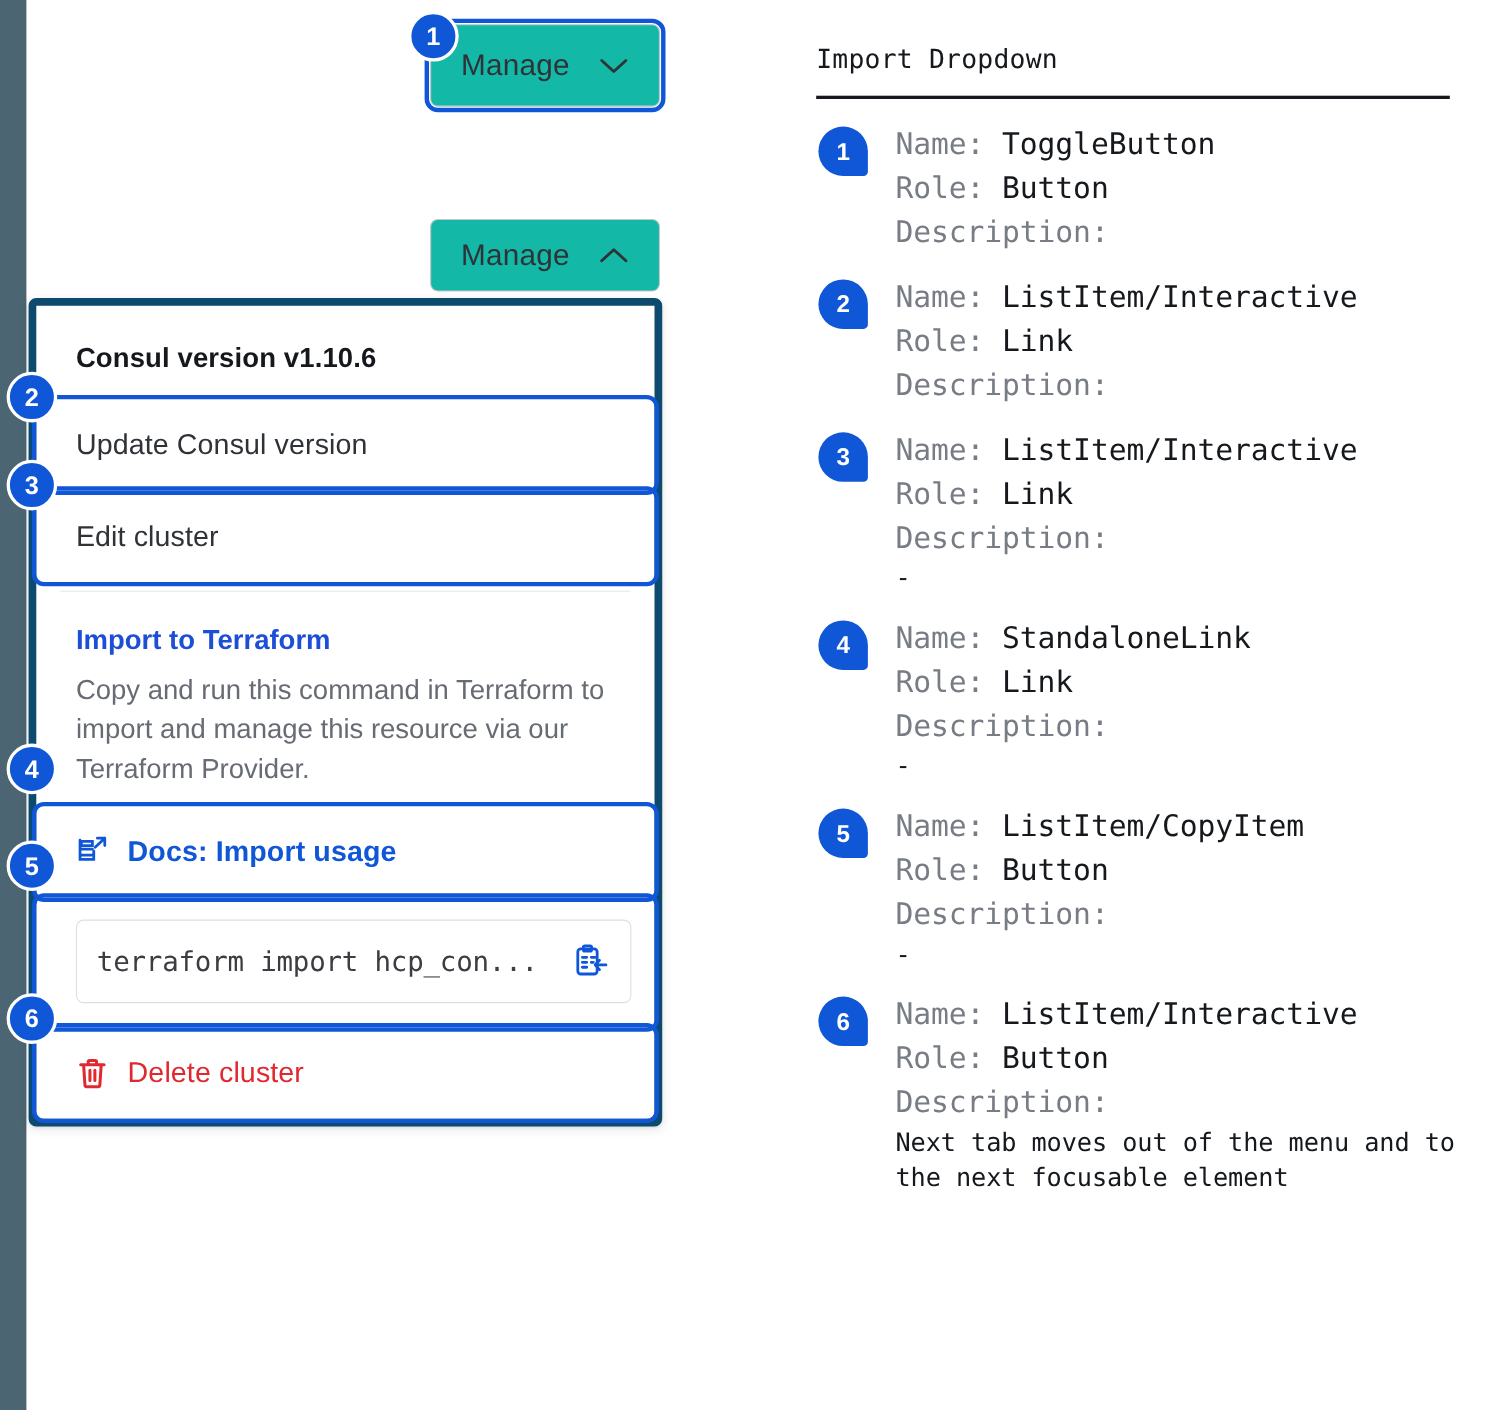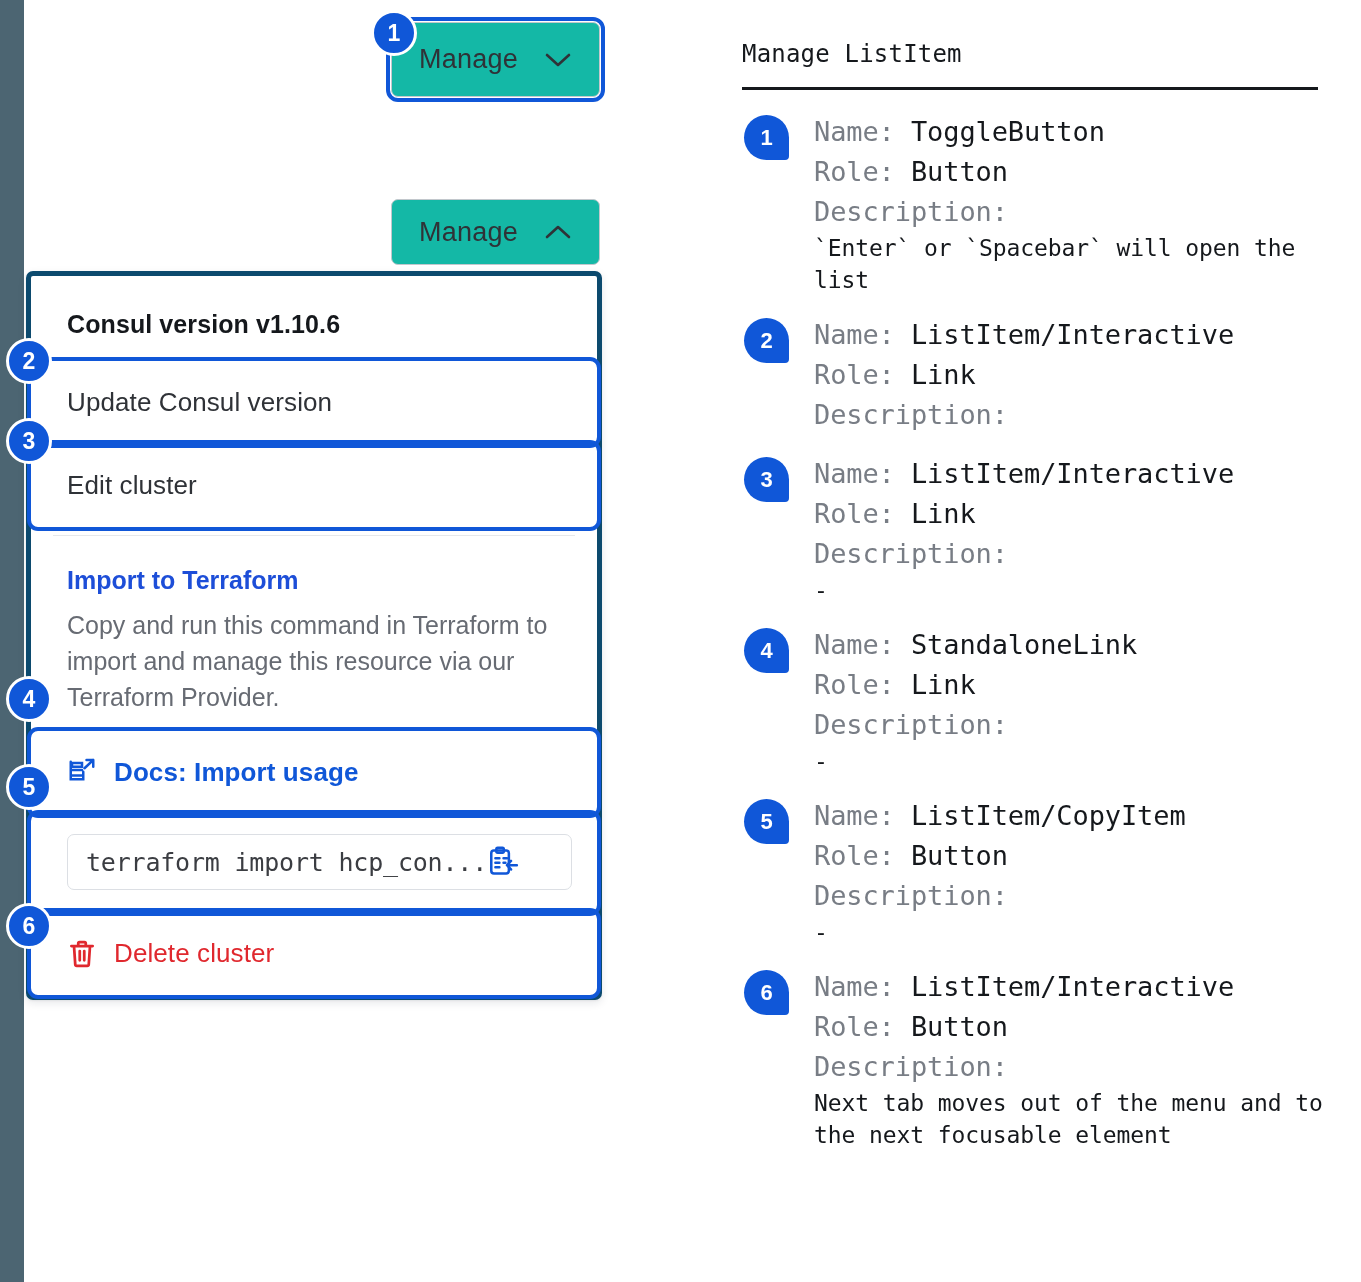--- a/index.html
+++ b/index.html
@@ -53,21 +53,21 @@
     left: 391px; top: 199px;
     width: 209px; height: 66px;
   }
 
   
   .menu-panel {
     position: absolute;
     left: 26px; top: 271px;
     width: 576px;
     background: #ffffff;
-    border: 5px solid #0c4a6e;
+    border: 7px solid #0c4a6e;
     border-radius: 7px;
     box-shadow: 0 3px 9px rgba(20,30,45,.10), 0 1px 2px rgba(20,30,45,.06);
   }
 
   .menu-heading {
     font-size: 25px;
     font-weight: bold;
     color: #15181c;
     padding: 34px 0 22px 36px;
     letter-spacing: .1px;
@@ -114,23 +114,23 @@
     color: #1057d8;
     font-weight: bold;
   }
 
   .cmd-row {
     padding: 20px 22px 22px 36px;
   }
   .cmd-box {
     display: flex;
     align-items: center;
-    justify-content: flex-start;
+    justify-content: space-between;
     width: 505px;
-    height: 56px;
+    height: 76px;
     border: 1px solid #dcdfe4;
     border-radius: 7px;
     background: #fff;
     padding: 0 20px 0 18px;
   }
   .cmd-text {
     font-family: "DejaVu Sans Mono", monospace;
     font-size: 25px;
     color: #3b3d42;
     letter-spacing: -0.2px;
@@ -294,31 +294,29 @@
     </div>
 
     <div class="marker-circle" style="left:6px; top:338px;">2</div>
     <div class="marker-circle" style="left:6px; top:418px;">3</div>
     <div class="marker-circle" style="left:6px; top:676px;">4</div>
     <div class="marker-circle" style="left:6px; top:764px;">5</div>
     <div class="marker-circle" style="left:6px; top:903px;">6</div>
   </div>
 
   <div class="right-panel">
-    <div class="legend-title">Manage ListItem</div>
+    <div class="legend-title">Import Dropdown</div>
     <div class="legend-rule"></div>
 
     <div id="legend-entries">
         <div class="legend-entry">
           <div class="legend-badge">1</div>
           <div class="legend-line"><span class="legend-key">Name: </span><span class="legend-val">ToggleButton</span></div>
           <div class="legend-line"><span class="legend-key">Role: </span><span class="legend-val">Button</span></div>
           <div class="legend-line legend-key">Description:</div>
-          <div class="legend-desc">`Enter` or `Spacebar` will open
-the list</div>
         </div>
         <div class="legend-entry">
           <div class="legend-badge">2</div>
           <div class="legend-line"><span class="legend-key">Name: </span><span class="legend-val">ListItem/Interactive</span></div>
           <div class="legend-line"><span class="legend-key">Role: </span><span class="legend-val">Link</span></div>
           <div class="legend-line legend-key">Description:</div>
         </div>
         <div class="legend-entry">
           <div class="legend-badge">3</div>
           <div class="legend-line"><span class="legend-key">Name: </span><span class="legend-val">ListItem/Interactive</span></div>

